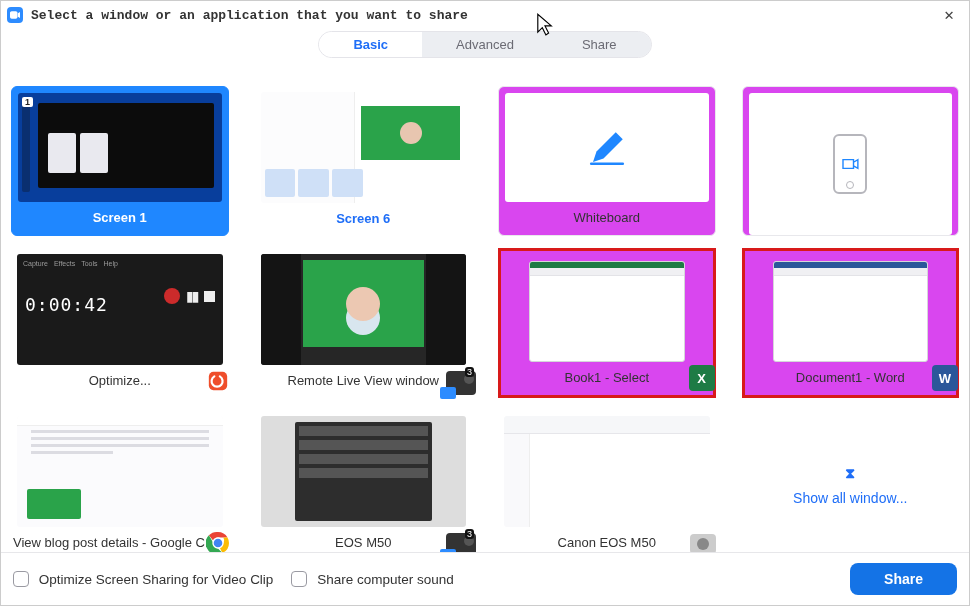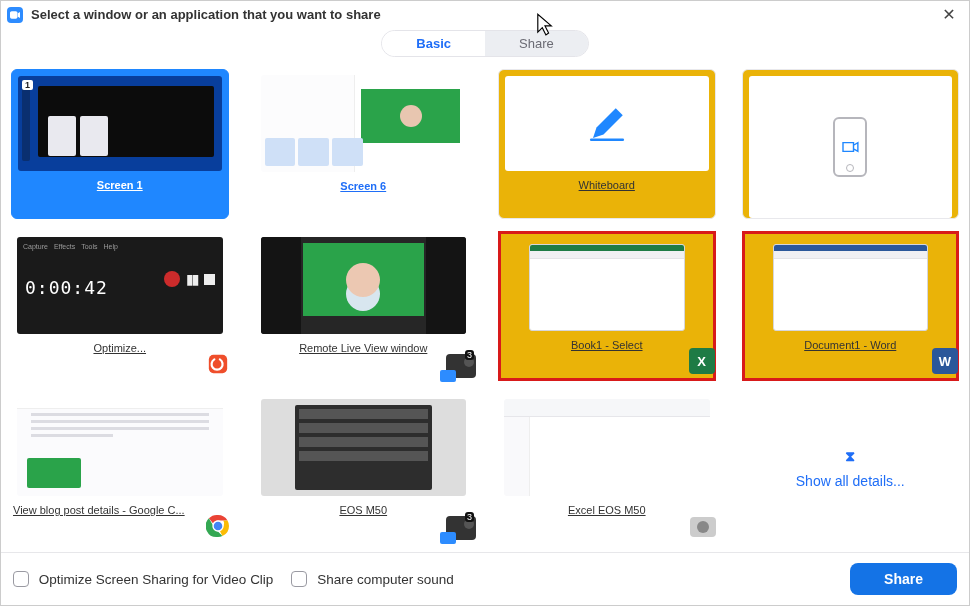--- a/index.html
+++ b/index.html
@@ -10,40 +10,41 @@
     border: 1px solid #ccc;
     display: flex; flex-direction: column;
     overflow: hidden;
   }
 
   
   .titlebar {
     display: flex; align-items: center;
     padding: 4px 10px 4px 6px;
     font-size: 13px;
+    font-family: Liberation Mono, monospace;
   }
   .titlebar .zoom-logo {
     width: 16px; height: 16px; border-radius: 4px;
     background: #2d8cff; margin-right: 8px;
     display: inline-flex; align-items: center; justify-content: center;
   }
   .titlebar .zoom-logo svg { width: 10px; height: 8px; fill: #fff; }
   .titlebar .title { font-weight: 600; flex: 0 0 auto; }
   .titlebar .spacer { flex: 1; }
   .titlebar .close { width: 20px; text-align: center; font-size: 16px; cursor: pointer; color: #444;}
 
   
   .cursor {
     position: absolute; left: 536px; top: 12px;
     width: 18px; height: 26px; pointer-events: none;
   }
 
   
   .tabs {
-    display: flex; justify-content: center; margin: 2px 0 12px;
+    display: flex; justify-content: center; margin: 2px 0 28px;
   }
   .tabgroup {
     display: flex; border: 1px solid #e4e4e9; border-radius: 16px; overflow: hidden;
     background: #fafafc;
   }
   .tab {
     padding: 5px 34px; font-size: 13px; color: #6b6b74; cursor: pointer;
     background: #eceef2;
   }
   .tab.active { background: #fff; color: #1f6ef7; font-weight: 600; }
@@ -51,30 +52,30 @@
   
   .grid {
     flex: 1; padding: 0 10px; overflow: auto;
     display: grid; grid-template-columns: repeat(4, 1fr);
     grid-auto-rows: 150px;
     gap: 12px 26px;
   }
   .tile {
     border: 1px solid #e8e8ec; border-radius: 6px;
     display: flex; flex-direction: column; justify-content: flex-end;
-    position: relative; cursor: pointer; background: #eab308;
+    position: relative; cursor: pointer; background: #d946ef;
   }
   .tile.selected { background: #1f87ff; border-color: #1f87ff; }
   .tile .thumb {
     flex: 1; margin: 6px 6px 0; border-radius: 3px;
     background: #222; position: relative; overflow: hidden;
   }
   .tile .label {
-    text-align: center; font-size: 11px; padding: 8px 4px 27px;
-    color: #333; white-space: nowrap; overflow: hidden; text-overflow: ellipsis; text-decoration: underline;
+    text-align: center; font-size: 13px; padding: 8px 4px 10px;
+    color: #333; white-space: nowrap; overflow: hidden; text-overflow: ellipsis;
   }
   .tile.selected .label { color: #fff; font-weight: 600; }
   .tile.secondary .label { color: #1f6ef7; font-weight: 600; }
   .tile.noborder { border: none; background: transparent; }
   .tile.noborder .thumb { background: transparent; }
 
   .tile.highlight { border: 3px solid #d81a1a; border-radius: 0; }
 
   .app-icon {
     position: absolute; right: -2px; bottom: 4px;
@@ -195,20 +196,21 @@
   <span class="close">✕</span>
 </div>
 
 <svg class="cursor" viewBox="0 0 20 28">
   <path d="M2 2 L2 22 L7 17 L11 25 L14 23 L10 15 L17 15 Z" fill="#fff" stroke="#000" stroke-width="1.3"></path>
 </svg>
 
 <div class="tabs">
   <div class="tabgroup">
     <div class="tab active">Basic</div>
+    <div class="tab">Advanced</div>
     <div class="tab">Share</div>
   </div>
 </div>
 
 <div class="grid">
 
   <div class="tile selected">
     <div class="thumb screen1">
       <span class="badge">1</span>
       <div class="inner"></div>
@@ -353,27 +355,27 @@
         <div class="mon"></div>
       <span class="num">3</span>
     </div>
   </div>
 
   <div class="tile noborder">
     <div class="thumb explorer">
       <div class="top"></div>
         <div class="lp"></div>
     </div>
-    <div class="label">Excel EOS M50</div>
+    <div class="label">Canon EOS M50</div>
     <div class="dslrbadge"></div>
   </div>
 
   <div class="tile showall">
     <span class="ic">⧗</span>
-    <span class="link">Show all details...</span>
+    <span class="link">Show all window...</span>
   </div>
 
 </div>
 
 <div class="footer">
   <label>
     <span class="chk"></span>
     <span>Optimize Screen Sharing for Video Clip</span>
   </label>
   <label>

